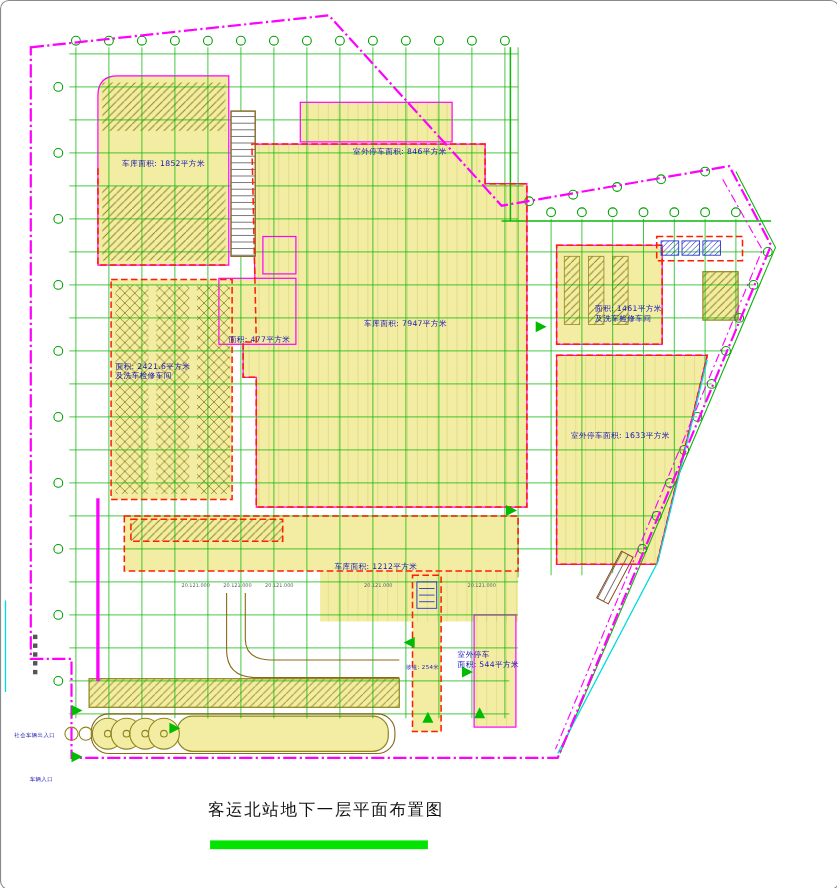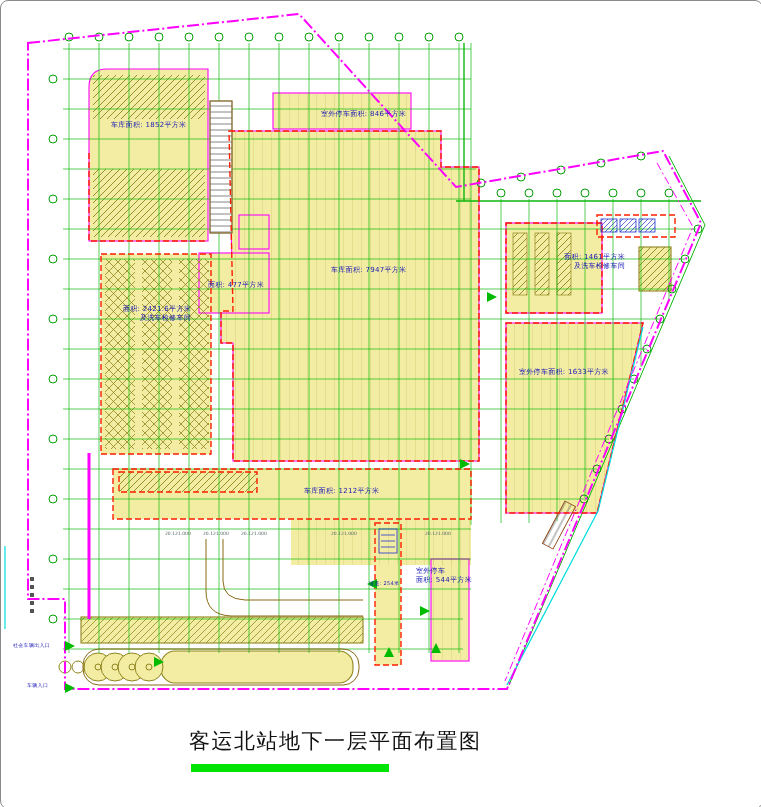--- a/index.html
+++ b/index.html
@@ -4,29 +4,29 @@
 <style>
   html,body{margin:0;padding:0;background:#fff;}
   .canvas{
     position:relative;width:761px;height:807px;background:#fff;
     border:1px solid #8a8a8a;border-radius:8px;overflow:hidden;
     font-family:"DejaVu Sans",sans-serif;
   }
   .canvas svg{position:absolute;left:0;top:0;}
   .lbl{
     position:absolute;color:#1515b5;font-size:7px;line-height:1.3;
-    white-space:nowrap;z-index:5;letter-spacing:.3px;
-  }
-  .lbl.center{text-align:right;}
+    white-space:nowrap;z-index:5;letter-spacing:.3px;margin-top:24px;
+  }
+  .lbl.center{text-align:left;}
   .lbl.tiny{font-size:5px;}
   .stamp{
     position:absolute;color:#566;font-size:4.5px;z-index:5;white-space:nowrap;
   }
   .title{
-    position:absolute;left:188px;top:726px;font-size:21px;color:#111;
+    position:absolute;left:188px;top:726px;font-size:15px;color:#111;
     letter-spacing:1.5px;white-space:nowrap;z-index:6;
   }
   .underbar{
     position:absolute;left:190px;top:763px;width:198px;height:8px;
     background:#00e400;z-index:6;
   }
 </style>
 </head>
 <body>
 

